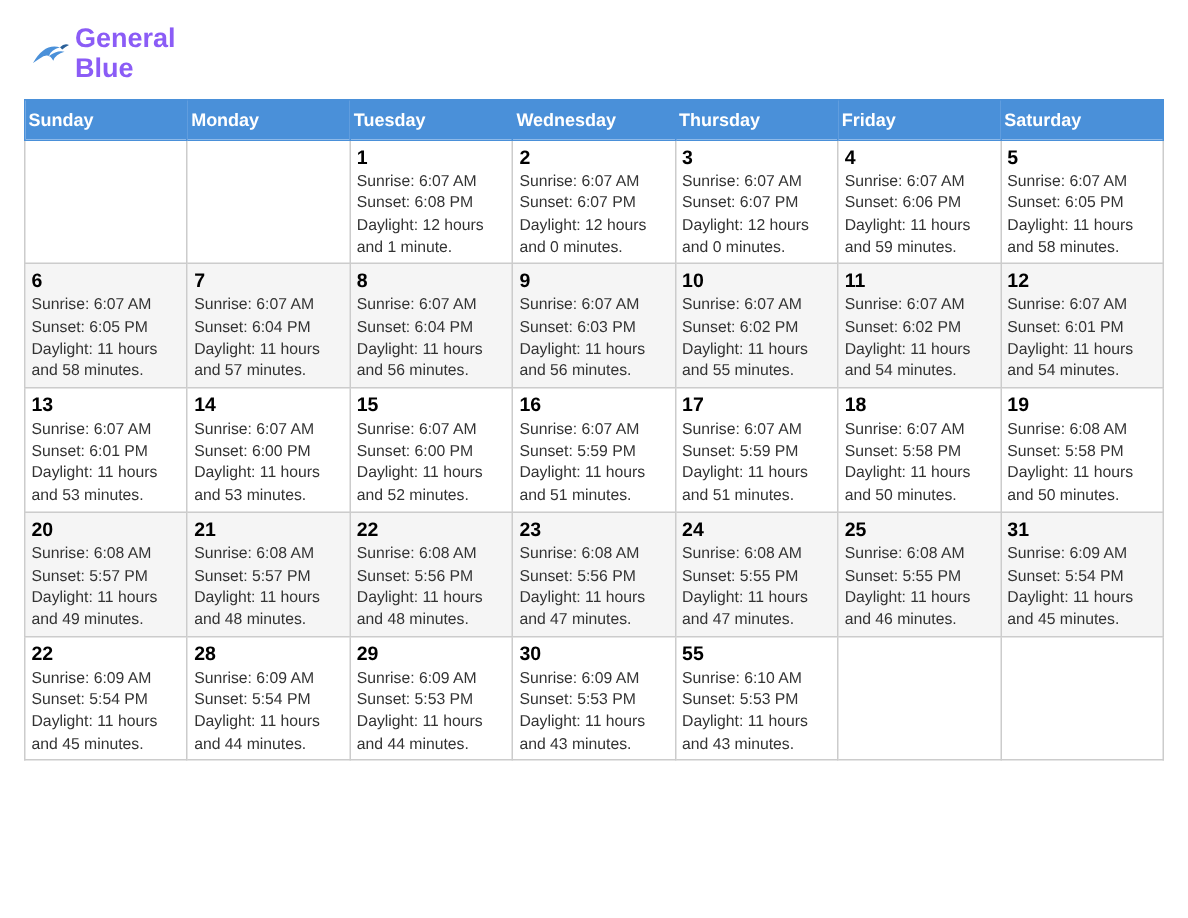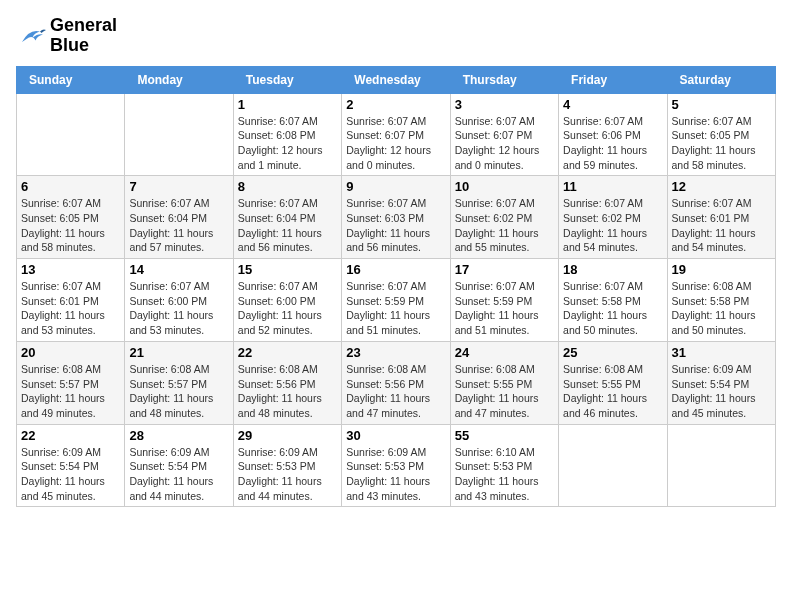--- a/index.html
+++ b/index.html
@@ -21,21 +21,21 @@
       align-items: center;
       gap: 4px;
     }
     .logo-text {
       font-size: 18px;
       font-weight: bold;
       color: #333;
       line-height: 1.1;
     }
     .logo-text span {
-      color: #000000;
+      color: #8b5cf6;
     }
     .logo-bird {
       width: 30px;
       height: 30px;
     }
     .title-block {
       text-align: right;
     }
     .month-title {
       font-size: 36px;
@@ -47,21 +47,21 @@
       color: #555;
     }
     .calendar {
       width: 100%;
       border-collapse: collapse;
       font-size: 11px;
     }
     .calendar th {
       background: #4a90d9;
       color: #fff;
-      padding: 6px 12px;
+      padding: 6px 2px;
       text-align: left;
       font-size: 12px;
       border: 1px solid #4a90d9;
     }
     .calendar td {
       border: 1px solid #ccc;
       vertical-align: top;
       padding: 3px 4px;
       width: 108px;
       min-height: 80px;

